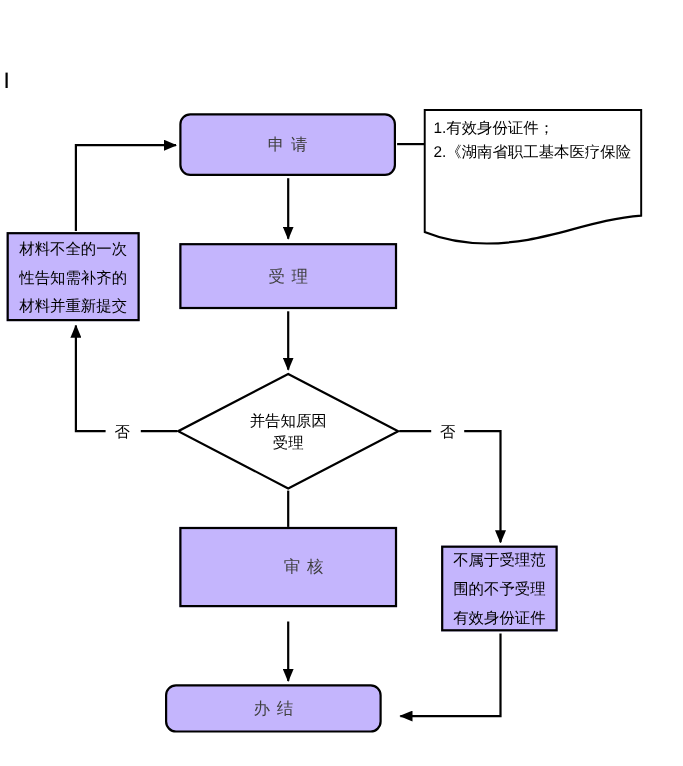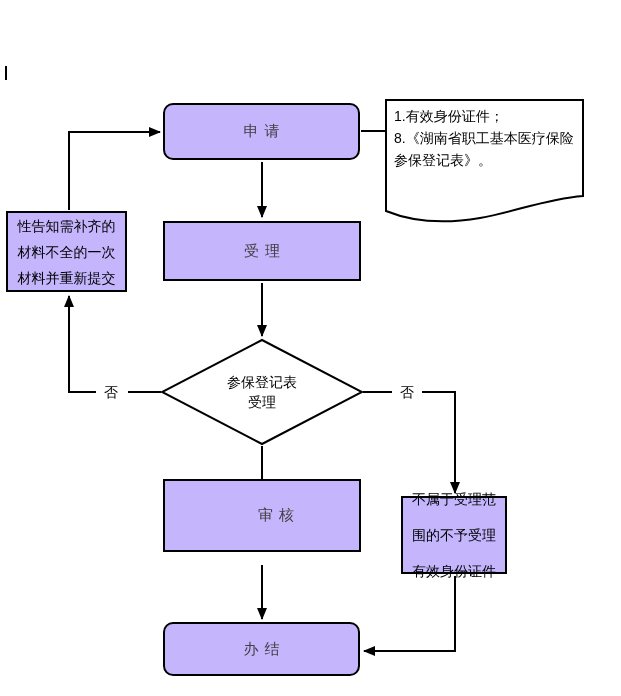--- a/index.html
+++ b/index.html
@@ -52,39 +52,38 @@
   .rounded {
     border: 2px solid #000000;
     border-radius: 10px;
   }
   .rect-thick {
     border: 2.5px solid #000000;
   }
   #node-apply   { left: 163px; top: 103px; width: 197px; height: 57px; }
   #node-accept  { left: 163px; top: 221px; width: 198px; height: 60px; }
   #node-review  { left: 163px; top: 479px; width: 198px; height: 73px; padding-left: 28px; }
-  #node-finish  { left: 163px; top: 622px; width: 197px; height: 54px; }
+  #node-finish  { left: 150px; top: 622px; width: 197px; height: 44px; }
 
   #node-incomplete {
     left: 6px; top: 211px; width: 121px; height: 81px;
     flex-direction: column;
     justify-content: center;
   }
   #node-incomplete .tline,
   #node-reject .tline {
     font-size: 14px;
     line-height: 26px;
     color: #000000;
     white-space: nowrap;
   }
   #node-reject {
     left: 401px; top: 496px; width: 106px; height: 78px;
     flex-direction: column;
     justify-content: center;
-    gap: 10px;
   }
 
   .diamond-wrap {
     position: absolute;
     left: 160px; top: 338px; width: 204px; height: 108px;
   }
   .diamond-wrap svg { position: absolute; left: 0; top: 0; }
   .diamond-text {
     position: absolute;
     left: 0; top: 34px; width: 204px;
@@ -154,41 +153,40 @@
   <div class="node rounded" id="node-apply">
     <span class="node-label">申请</span>
   </div>
 
   <div class="document-wrap">
     <svg width="199" height="125" viewBox="0 0 199 125">
       <path d="M1,1 L198,1 L198,97 C160,100 130,113 95,119 C60,125 28,123 1,112 Z" fill="#ffffff" stroke="#000000" stroke-width="2"></path>
     </svg>
     <div class="document-text">
       <div class="tline">1.有效身份证件；</div>
-      <div class="tline">8.《湖南省职工基本医疗保险</div>
-      <div class="tline">参保登记表》。</div>
+      <div class="tline">2.《湖南省职工基本医疗保险</div>
     </div>
   </div>
 
   <div class="node rect-thick" id="node-accept">
     <span class="node-label">受理</span>
   </div>
 
   <div class="node rect-thick" id="node-incomplete">
+    <div class="tline">材料不全的一次</div>
     <div class="tline">性告知需补齐的</div>
-    <div class="tline">材料不全的一次</div>
     <div class="tline">材料并重新提交</div>
   </div>
 
   <div class="diamond-wrap">
     <svg width="204" height="108" viewBox="0 0 204 108">
       <polygon points="102,2 202,54 102,106 2,54" fill="#ffffff" stroke="#000000" stroke-width="2"></polygon>
     </svg>
     <div class="diamond-text">
-      <div>参保登记表</div>
+      <div>并告知原因</div>
       <div>受理</div>
     </div>
   </div>
 
   <div class="edge-label" id="edge-label-no-left">否</div>
   <div class="edge-label" id="edge-label-no-right">否</div>
 
   <div class="node rect-thick" id="node-review">
     <span class="node-label">审核</span>
   </div>

